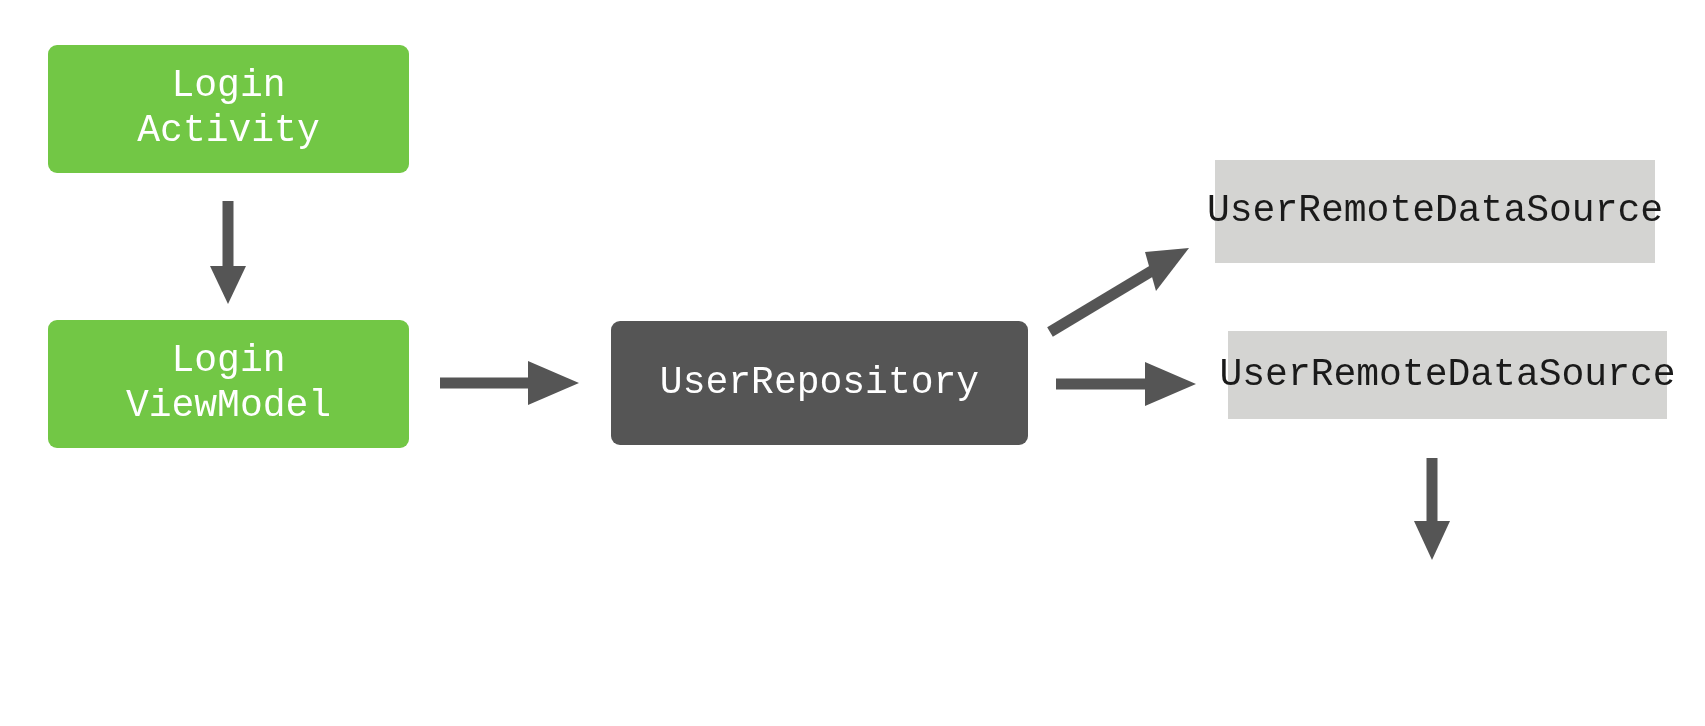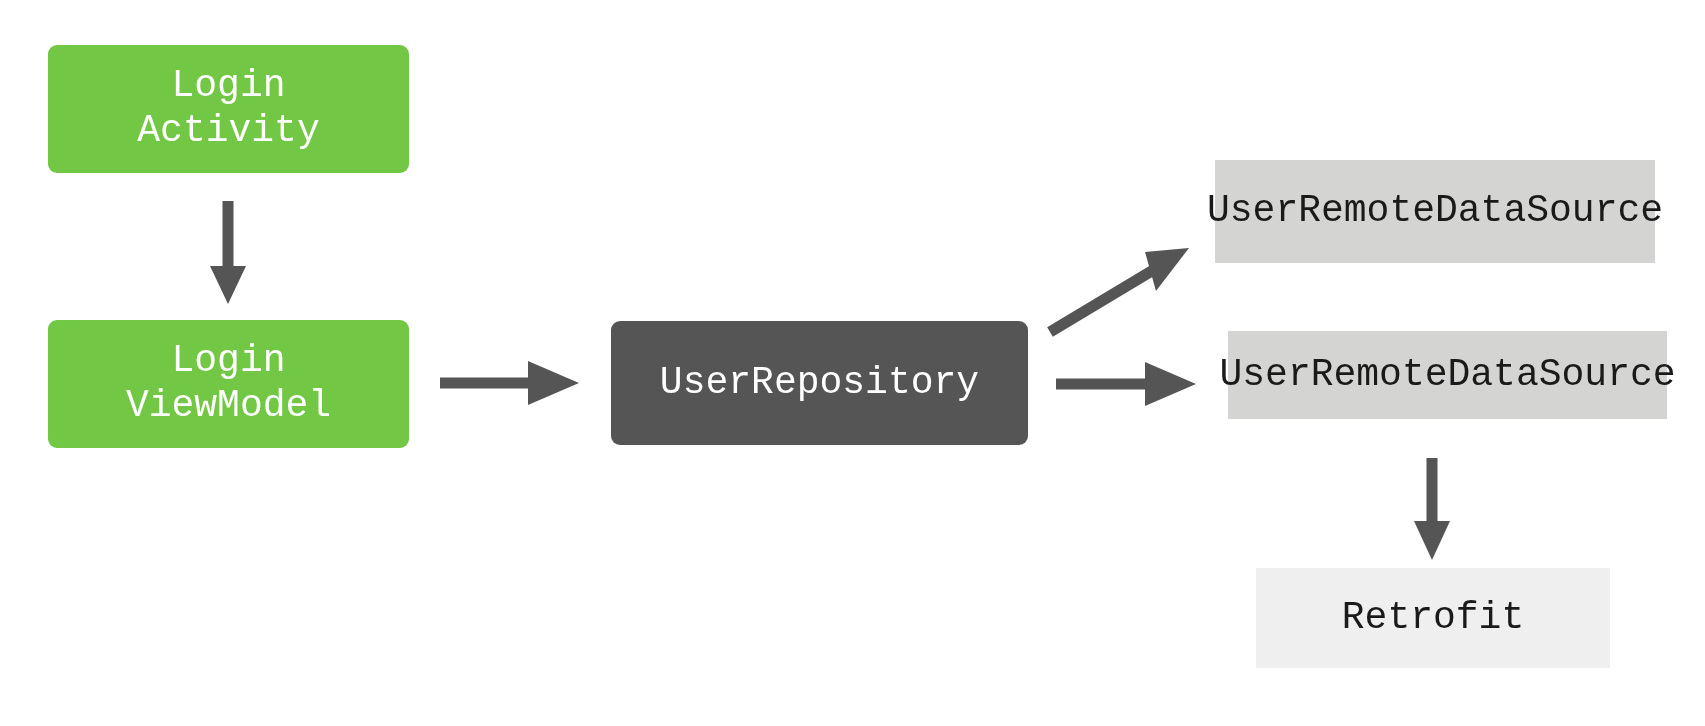--- a/index.html
+++ b/index.html
@@ -111,15 +111,14 @@
 
   <div class="node node-green" id="box-login-viewmodel">Login
 ViewModel</div>
 
   <div class="node node-dark" id="box-user-repository">UserRepository</div>
 
   <div class="node node-gray" id="box-user-local-ds">UserRemoteDataSource</div>
 
   <div class="node node-gray" id="box-user-remote-ds">UserRemoteDataSource</div>
 
-  <div class="node node-gray-light" id="box-retrofit">Retrofit</div>
 
 </div>
 
 </body></html>

